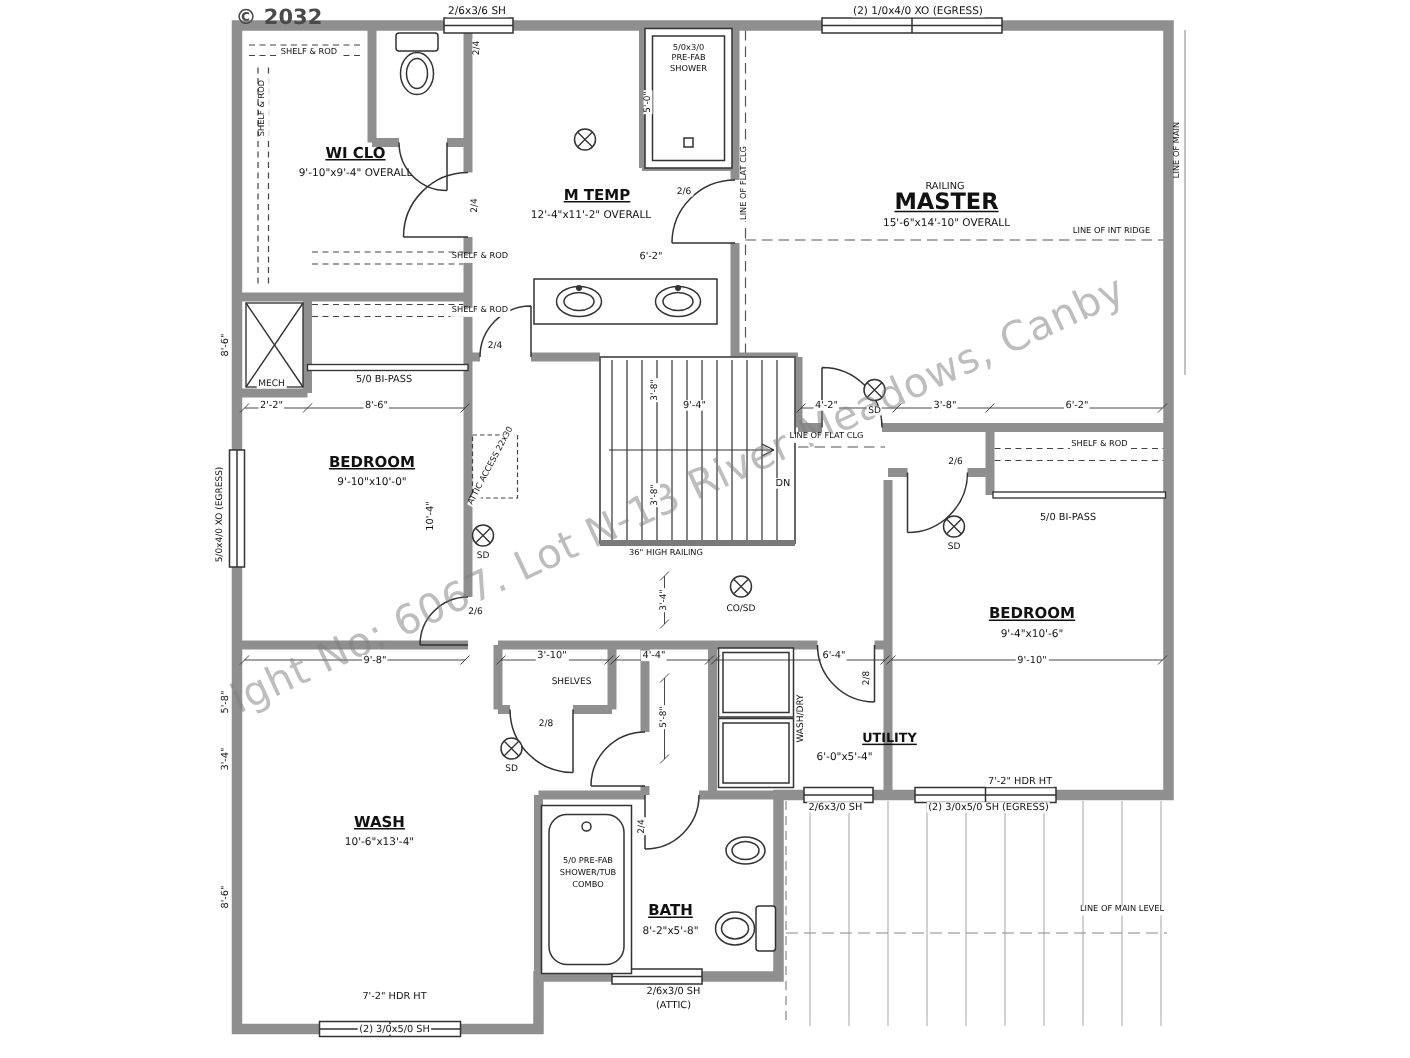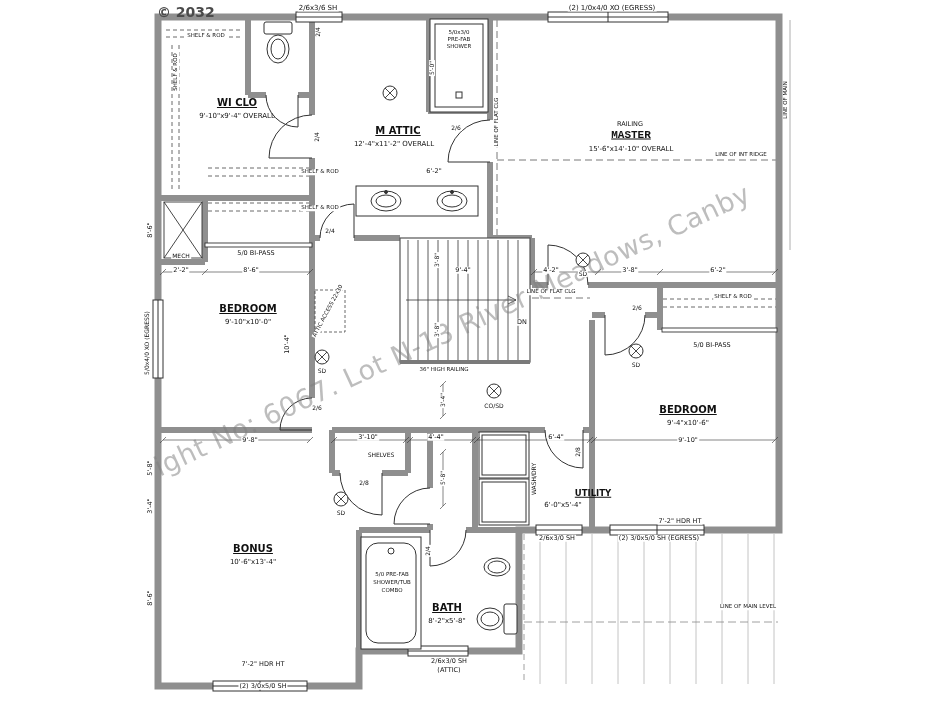--- a/index.html
+++ b/index.html
@@ -184,30 +184,30 @@
 <div id="copyright">© 2032</div>
 <div id="labels">
       <div class="lbl bg" style="left: 318px; top: 8px; font-size: 7px; transform: translate(-50%, -50%);">2/6x3/6 SH</div>
       <div class="lbl bg" style="left: 612px; top: 8px; font-size: 7px; transform: translate(-50%, -50%);">(2) 1/0x4/0 XO (EGRESS)</div>
       <div class="lbl bg" style="left: 206px; top: 36px; font-size: 5.5px; transform: translate(-50%, -50%);">SHELF &amp; ROD</div>
       <div class="lbl bg" style="left: 176px; top: 72px; font-size: 5.5px; transform: translate(-50%, -50%) rotate(-90deg);">SHELF &amp; ROD</div>
       <div class="lbl bg" style="left: 318px; top: 32px; font-size: 6px; transform: translate(-50%, -50%) rotate(-90deg);">2/4</div>
       <div class="lbl b u" style="left: 237px; top: 103px; font-size: 10px; transform: translate(-50%, -50%);">WI CLO</div>
       <div class="lbl" style="left: 237px; top: 116px; font-size: 7px; transform: translate(-50%, -50%);">9'-10"x9'-4" OVERALL</div>
       <div class="lbl bg" style="left: 317px; top: 137px; font-size: 6px; transform: translate(-50%, -50%) rotate(-90deg);">2/4</div>
-      <div class="lbl b u" style="left: 398px; top: 131px; font-size: 10px; transform: translate(-50%, -50%);">M ATTIC</div>
+      <div class="lbl b u" style="left: 398px; top: 131px; font-size: 10px; transform: translate(-50%, -50%);">M TEMP</div>
       <div class="lbl" style="left: 394px; top: 144px; font-size: 7px; transform: translate(-50%, -50%);">12'-4"x11'-2" OVERALL</div>
       <div class="lbl bg" style="left: 459px; top: 33px; font-size: 5.5px; transform: translate(-50%, -50%);">5/0x3/0</div>
       <div class="lbl bg" style="left: 459px; top: 40px; font-size: 5.5px; transform: translate(-50%, -50%);">PRE-FAB</div>
       <div class="lbl bg" style="left: 459px; top: 47px; font-size: 5.5px; transform: translate(-50%, -50%);">SHOWER</div>
       <div class="lbl bg" style="left: 432px; top: 68px; font-size: 6px; transform: translate(-50%, -50%) rotate(-90deg);">5'-0"</div>
       <div class="lbl bg" style="left: 456px; top: 128px; font-size: 6px; transform: translate(-50%, -50%);">2/6</div>
       <div class="lbl bg" style="left: 434px; top: 171px; font-size: 6.5px; transform: translate(-50%, -50%);">6'-2"</div>
       <div class="lbl" style="left: 630px; top: 124px; font-size: 6.5px; transform: translate(-50%, -50%);">RAILING</div>
-      <div class="lbl b u" style="left: 631px; top: 135px; font-size: 11px; transform: translate(-50%, -50%); font-family: Liberation Mono, monospace;">MASTER</div>
+      <div class="lbl b u" style="left: 631px; top: 135px; font-size: 15px; transform: translate(-50%, -50%);">MASTER</div>
       <div class="lbl" style="left: 631px; top: 149px; font-size: 7px; transform: translate(-50%, -50%);">15'-6"x14'-10" OVERALL</div>
       <div class="lbl bg" style="left: 741px; top: 155px; font-size: 5.5px; transform: translate(-50%, -50%);">LINE OF INT RIDGE</div>
       <div class="lbl bg" style="left: 497px; top: 122px; font-size: 5.5px; transform: translate(-50%, -50%) rotate(-90deg);">LINE OF FLAT CLG</div>
       <div class="lbl" style="left: 786px; top: 100px; font-size: 5.5px; transform: translate(-50%, -50%) rotate(-90deg);">LINE OF MAIN</div>
       <div class="lbl bg" style="left: 330px; top: 231px; font-size: 6px; transform: translate(-50%, -50%);">2/4</div>
       <div class="lbl bg" style="left: 256px; top: 253px; font-size: 6.5px; transform: translate(-50%, -50%);">5/0 BI-PASS</div>
       <div class="lbl bg" style="left: 320px; top: 172px; font-size: 5.5px; transform: translate(-50%, -50%);">SHELF &amp; ROD</div>
       <div class="lbl bg" style="left: 320px; top: 208px; font-size: 5.5px; transform: translate(-50%, -50%);">SHELF &amp; ROD</div>
       <div class="lbl bg" style="left: 181px; top: 256px; font-size: 6px; transform: translate(-50%, -50%);">MECH</div>
       <div class="lbl bg" style="left: 181px; top: 270px; font-size: 6.5px; transform: translate(-50%, -50%);">2'-2"</div>
@@ -245,21 +245,21 @@
       <div class="lbl bg" style="left: 556px; top: 437px; font-size: 6.5px; transform: translate(-50%, -50%);">6'-4"</div>
       <div class="lbl bg" style="left: 364px; top: 483px; font-size: 6px; transform: translate(-50%, -50%);">2/8</div>
       <div class="lbl bg" style="left: 443px; top: 400px; font-size: 6px; transform: translate(-50%, -50%) rotate(-90deg);">3'-4"</div>
       <div class="lbl bg" style="left: 443px; top: 478px; font-size: 6px; transform: translate(-50%, -50%) rotate(-90deg);">5'-8"</div>
       <div class="lbl bg" style="left: 534px; top: 479px; font-size: 6px; transform: translate(-50%, -50%) rotate(-90deg);">WASH/DRY</div>
       <div class="lbl b u" style="left: 593px; top: 493px; font-size: 8.5px; transform: translate(-50%, -50%);">UTILITY</div>
       <div class="lbl" style="left: 563px; top: 505px; font-size: 7px; transform: translate(-50%, -50%);">6'-0"x5'-4"</div>
       <div class="lbl bg" style="left: 578px; top: 452px; font-size: 6px; transform: translate(-50%, -50%) rotate(-90deg);">2/8</div>
       <div class="lbl" style="left: 150px; top: 468px; font-size: 6.5px; transform: translate(-50%, -50%) rotate(-90deg);">5'-8"</div>
       <div class="lbl" style="left: 150px; top: 506px; font-size: 6.5px; transform: translate(-50%, -50%) rotate(-90deg);">3'-4"</div>
-      <div class="lbl b u" style="left: 253px; top: 549px; font-size: 10px; transform: translate(-50%, -50%);">BONUS</div>
+      <div class="lbl b u" style="left: 253px; top: 549px; font-size: 10px; transform: translate(-50%, -50%);">WASH</div>
       <div class="lbl" style="left: 253px; top: 562px; font-size: 7px; transform: translate(-50%, -50%);">10'-6"x13'-4"</div>
       <div class="lbl" style="left: 150px; top: 598px; font-size: 6.5px; transform: translate(-50%, -50%) rotate(-90deg);">8'-6"</div>
       <div class="lbl bg" style="left: 392px; top: 575px; font-size: 5.5px; transform: translate(-50%, -50%);">5/0 PRE-FAB</div>
       <div class="lbl bg" style="left: 392px; top: 583px; font-size: 5.5px; transform: translate(-50%, -50%);">SHOWER/TUB</div>
       <div class="lbl bg" style="left: 392px; top: 591px; font-size: 5.5px; transform: translate(-50%, -50%);">COMBO</div>
       <div class="lbl bg" style="left: 428px; top: 551px; font-size: 6px; transform: translate(-50%, -50%) rotate(-90deg);">2/4</div>
       <div class="lbl b u" style="left: 447px; top: 608px; font-size: 10px; transform: translate(-50%, -50%);">BATH</div>
       <div class="lbl" style="left: 447px; top: 621px; font-size: 7px; transform: translate(-50%, -50%);">8'-2"x5'-8"</div>
       <div class="lbl bg" style="left: 263px; top: 664px; font-size: 6.5px; transform: translate(-50%, -50%);">7'-2" HDR HT</div>
       <div class="lbl bg" style="left: 263px; top: 686px; font-size: 6.5px; transform: translate(-50%, -50%);">(2) 3/0x5/0 SH</div>

